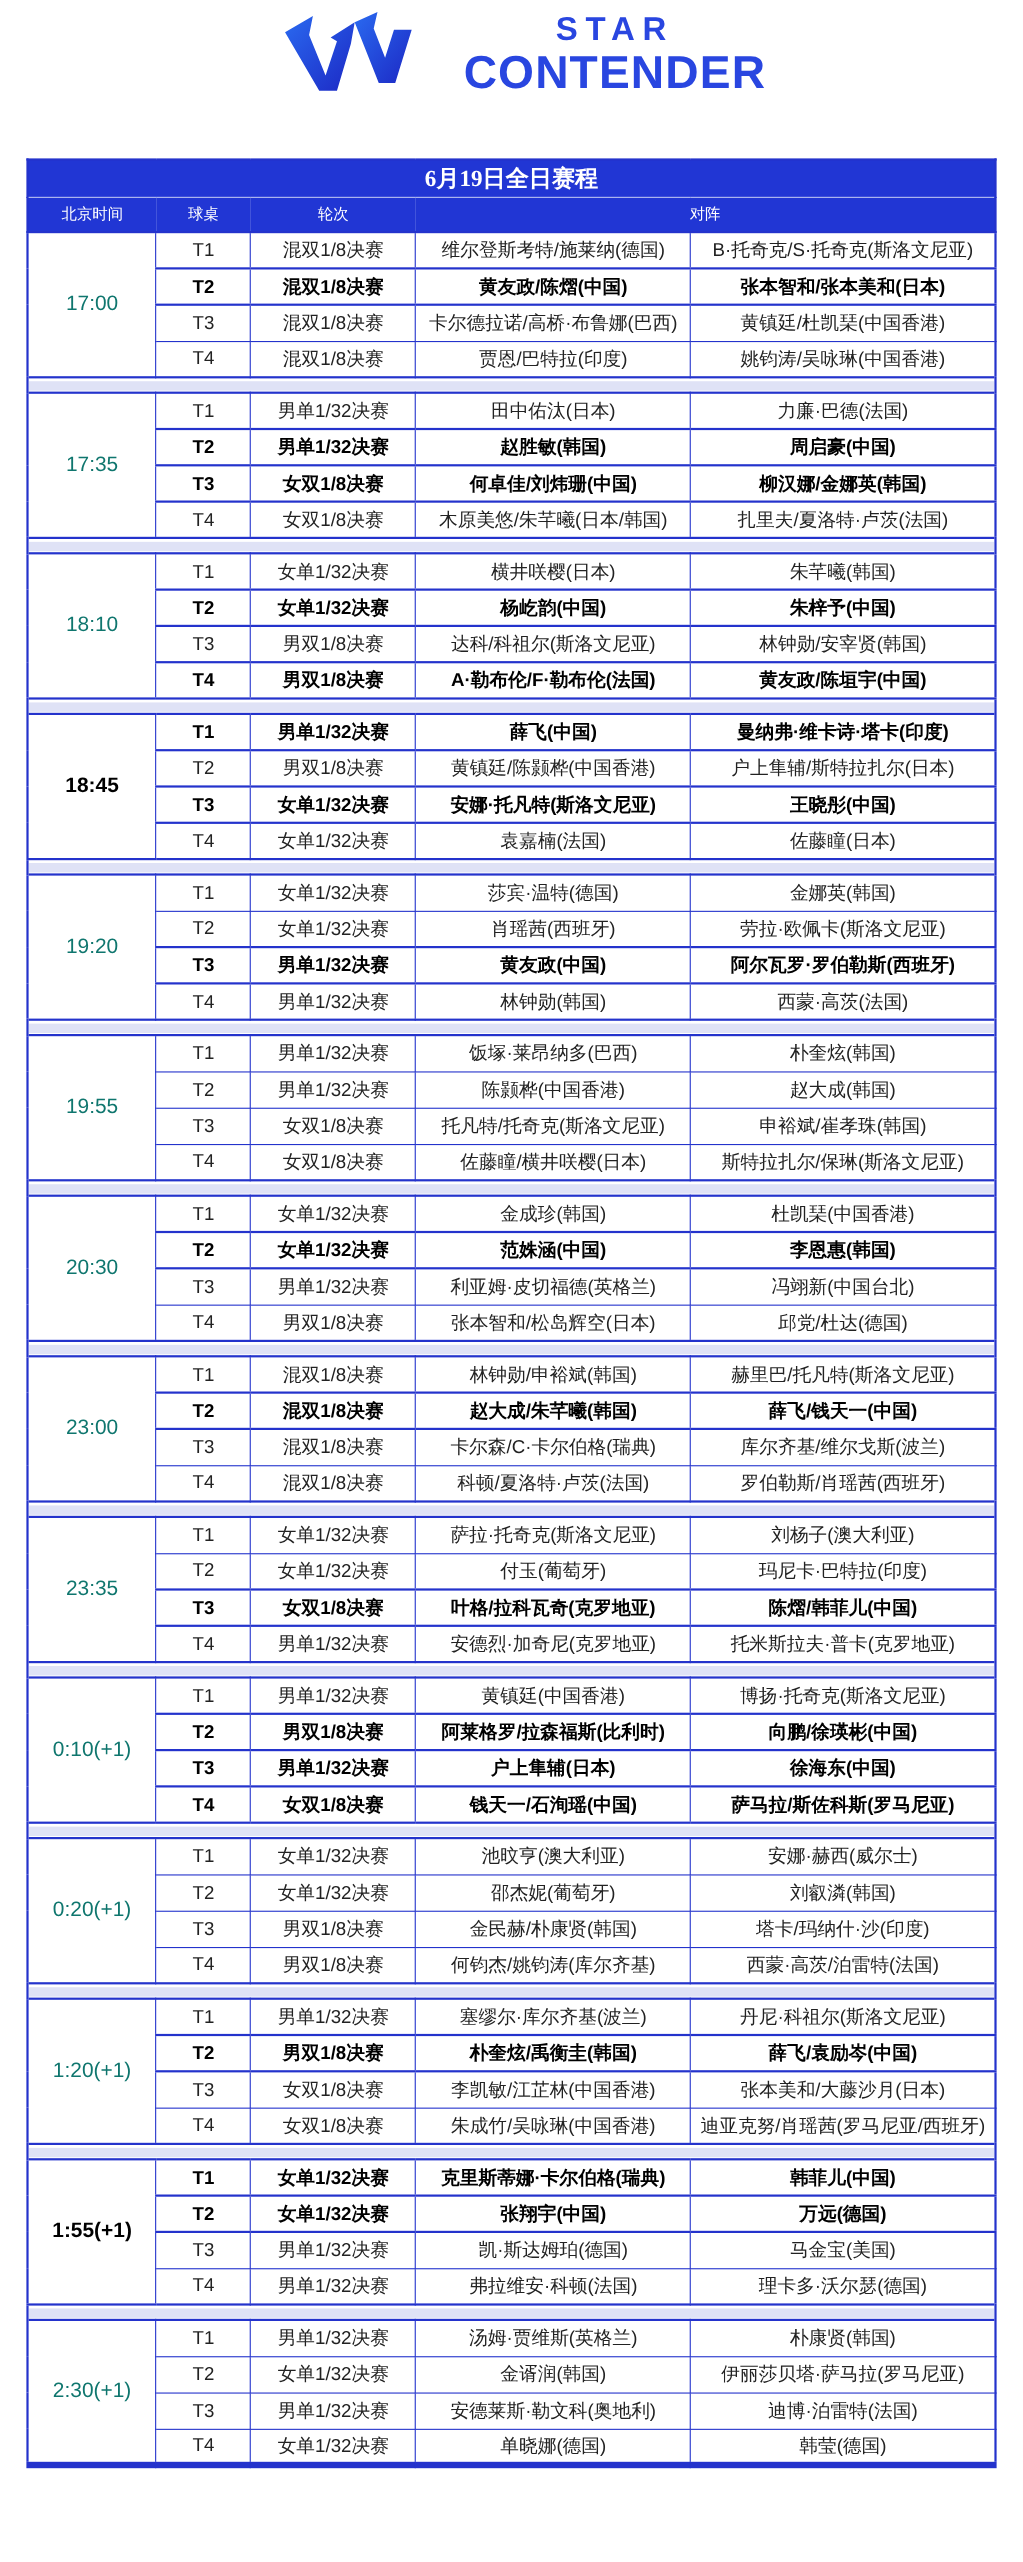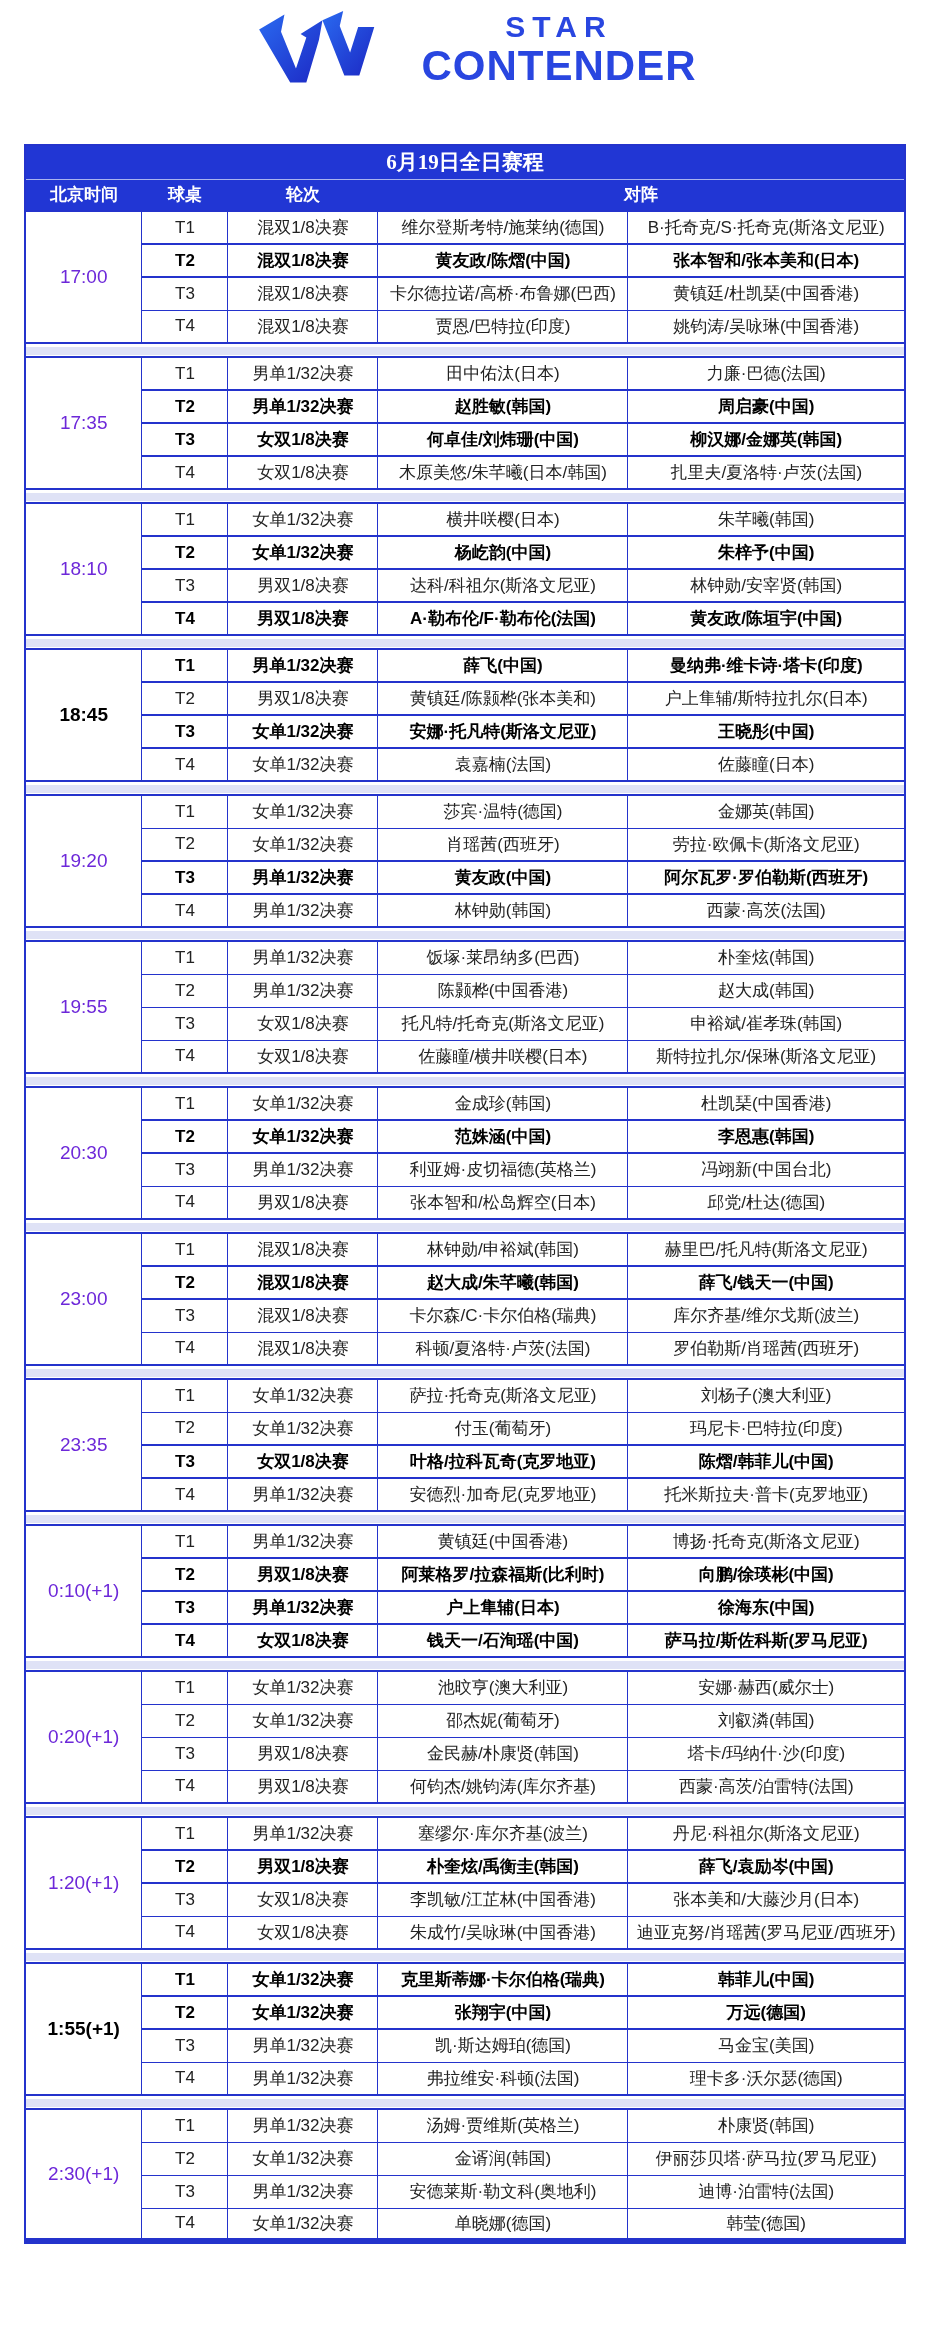--- a/index.html
+++ b/index.html
@@ -46,33 +46,33 @@
   }
   thead{border:2px solid var(--border);}
   th.caption{
     background:var(--blue);color:#fff;
     font-size:21px;font-weight:bold;height:34px;
     border-bottom:1px solid #aab4ee;
     padding:0;text-align:center;font-family:Liberation Serif, serif;
   }
   tr.cols th{
     background:var(--blue);color:#fff;
-    font-size:17px;font-weight:bold;height:32px;
+    font-size:14px;font-weight:normal;height:32px;
     padding:0;text-align:center;
   }
   tbody.block{border:2px solid var(--border);}
   tbody.block:last-of-type{border-bottom:6px solid var(--border);}
   td{
     border:1px solid var(--border);
     height:33px;padding:0 4px;
     font-size:17px;color:#222;
     text-align:center;vertical-align:middle;
     overflow:hidden;white-space:nowrap;
   }
-  td.time{font-size:19px;color:#6d28d9;}
+  td.time{font-size:19px;color:#0f766e;}
   tr.hl td{
     font-weight:bold;color:#000;
     border-top:2px solid var(--border);
     border-bottom:2px solid var(--border);
   }
   tbody.separator td{
     height:14px;padding:0;border:0;
     border-left:2px solid var(--border);
     border-right:2px solid var(--border);
     background:linear-gradient(#ffffff 0 3px,var(--sep) 3px 11px,#ffffff 11px 14px);
@@ -222,21 +222,21 @@
         <tr class="hl">
           <td rowspan="4" class="time">18:45</td>
           <td>T1</td>
           <td>男单1/32决赛</td>
           <td>薛飞(中国)</td>
           <td>曼纳弗·维卡诗·塔卡(印度)</td>
         </tr>
         <tr>
           <td>T2</td>
           <td>男双1/8决赛</td>
-          <td>黄镇廷/陈颢桦(张本美和)</td>
+          <td>黄镇廷/陈颢桦(中国香港)</td>
           <td>户上隼辅/斯特拉扎尔(日本)</td>
         </tr>
         <tr class="hl">
           <td>T3</td>
           <td>女单1/32决赛</td>
           <td>安娜·托凡特(斯洛文尼亚)</td>
           <td>王晓彤(中国)</td>
         </tr>
         <tr>
           <td>T4</td>

